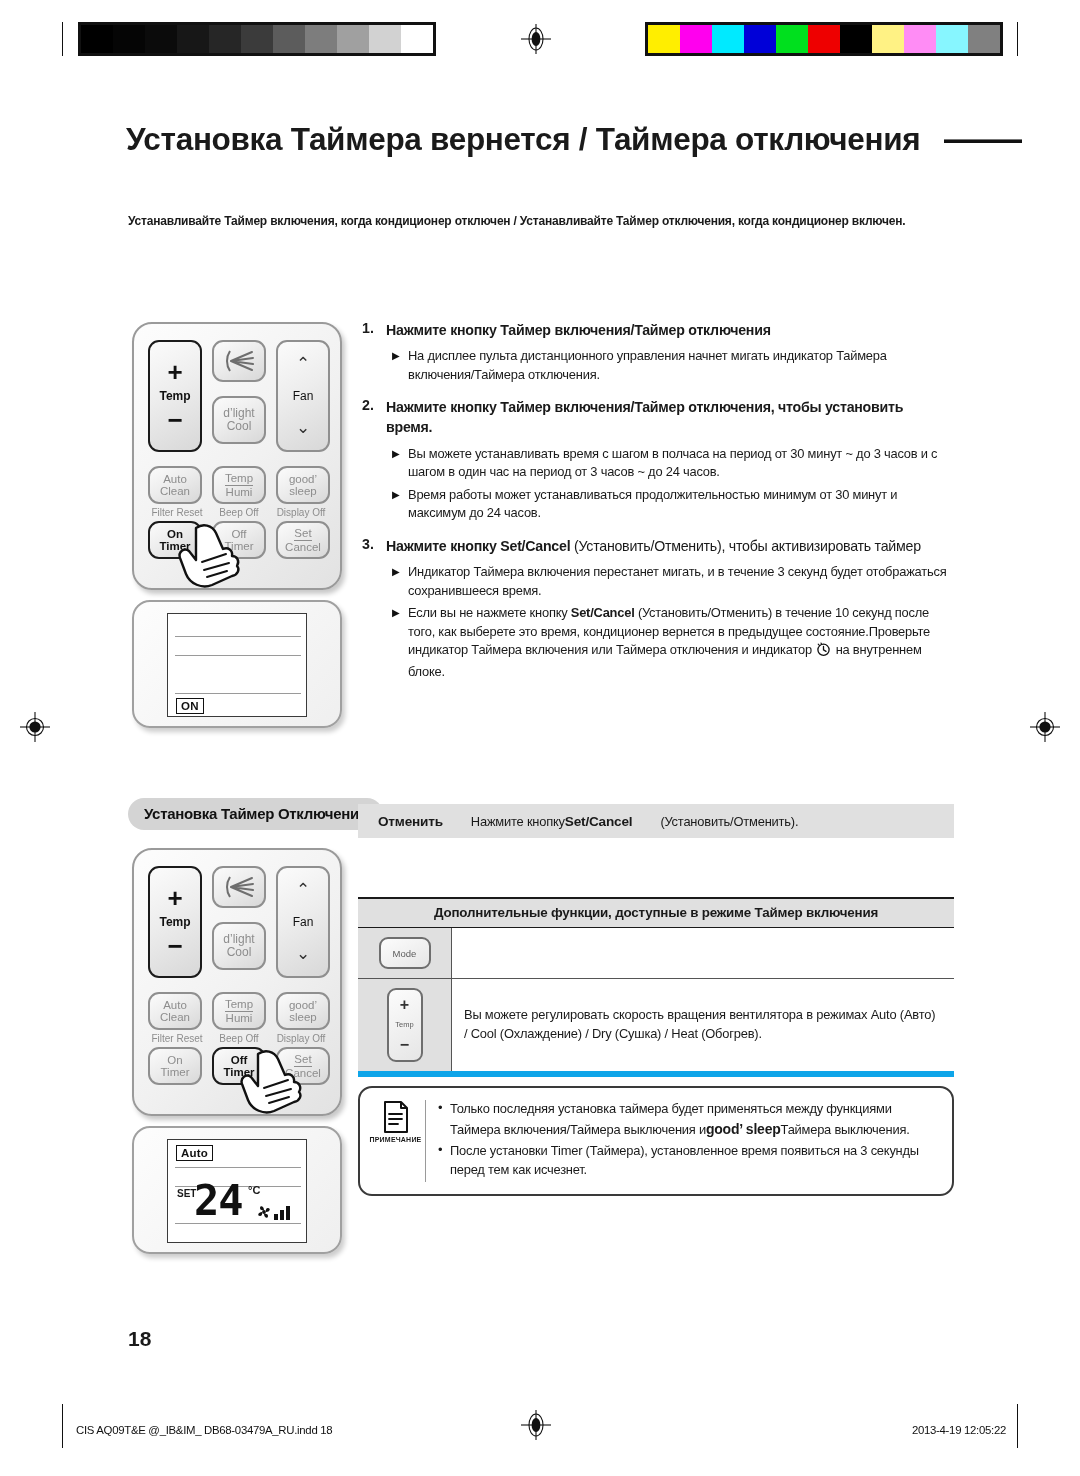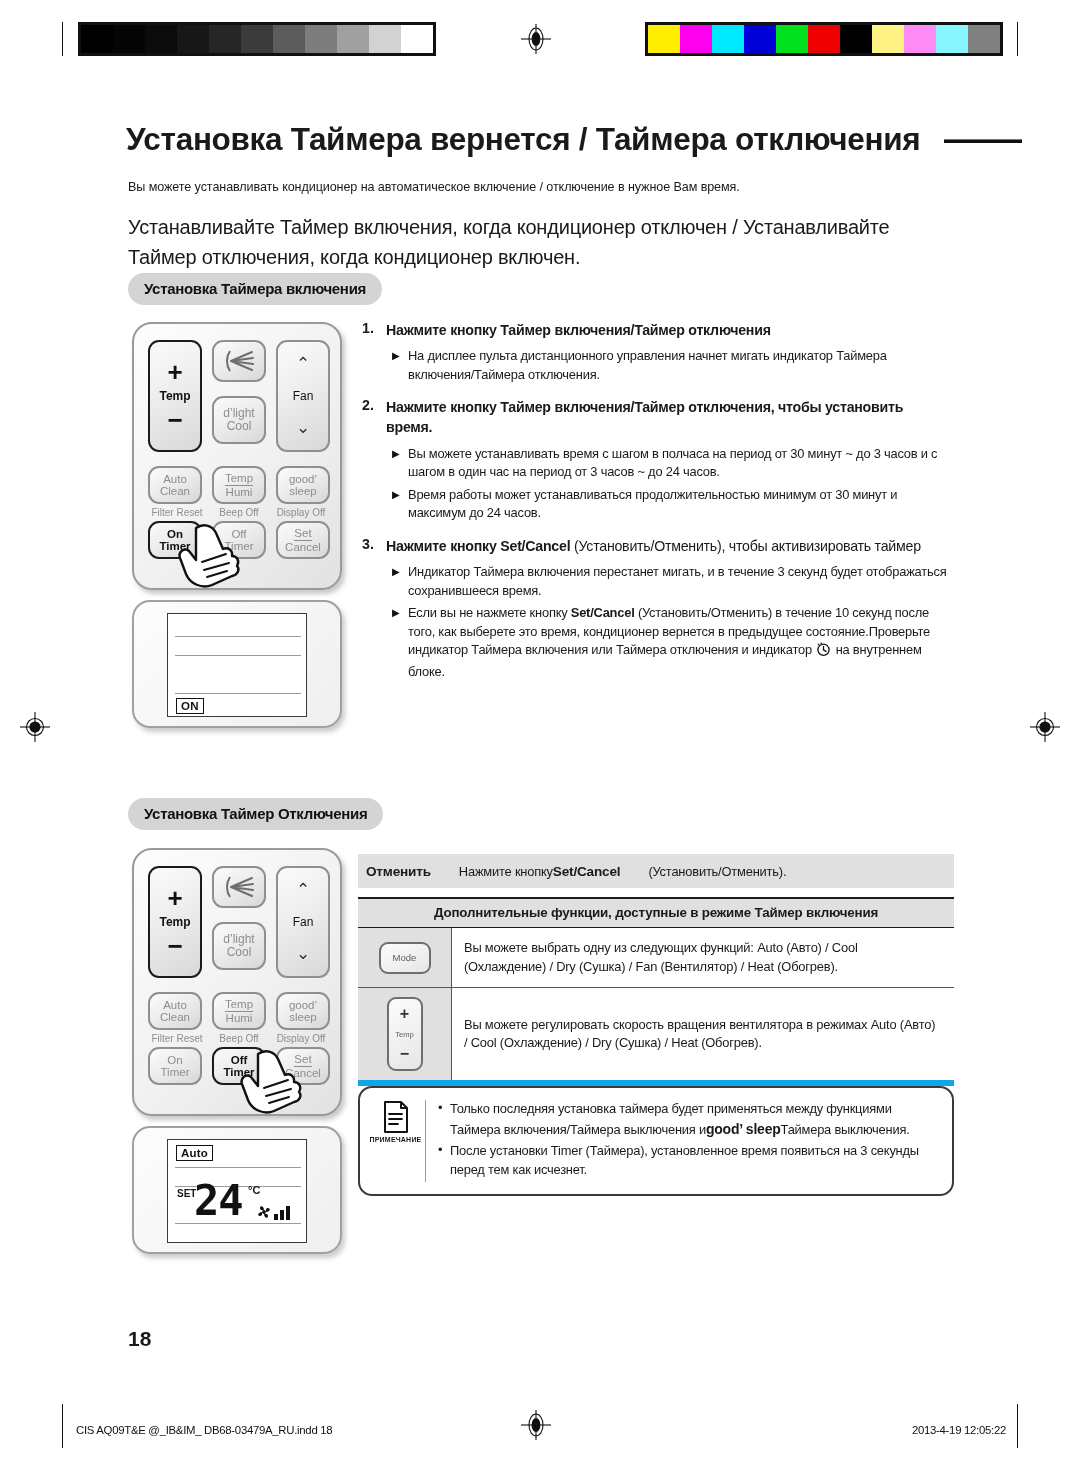--- a/index.html
+++ b/index.html
@@ -32,21 +32,21 @@
     line-height: 1.12; white-space: nowrap;
   }
   .title-rule { position: absolute; left: 944px; top: 139px; width: 78px; height: 4px;
                 background: #111; border-top: 1px solid #777; }
   .intro {
     position: absolute; left: 128px; top: 178px; width: 800px;
     font-size: 12.6px; line-height: 1.45; letter-spacing: -0.1px;
   }
   .lead {
     position: absolute; left: 128px; top: 212px; width: 790px;
-    font-size: 20px; font-weight: normal; line-height: 1.52; letter-spacing: -0.2px;
+    font-size: 12px; font-weight: bold; line-height: 1.52; letter-spacing: -0.2px;
   }
 
   
   .pill {
     position: absolute; background: #d4d4d4; border-radius: 16px;
     padding: 7px 16px 8px 16px; font-size: 15px; font-weight: bold;
     letter-spacing: -0.3px; white-space: nowrap; color: #111;
   }
 
   
@@ -119,23 +119,23 @@
   .step-num { width: 24px; flex: none; font-size: 14.2px; font-weight: bold; }
   .step-txt { font-size: 14.2px; font-weight: bold; line-height: 1.42; letter-spacing: -0.25px; }
   .bullets { margin: 2px 0 13px 30px; }
   .bul { display: flex; margin-bottom: 4px; }
   .bul-ar { width: 16px; flex: none; font-size: 10px; line-height: 1.75; color: #111; }
   .bul-tx { font-size: 12.9px; line-height: 1.44; letter-spacing: -0.22px; }
   .inline-clock { display: inline-block; vertical-align: -3px; margin: 0 1px; }
 
   
   .cancel-bar {
-    position: absolute; left: 358px; top: 854px; width: 596px; height: 34px;
+    position: absolute; left: 358px; top: 804px; width: 596px; height: 34px;
     background: #e0e0e0; display: flex; align-items: center;
-    padding-left: 8px; font-size: 12.9px; letter-spacing: -0.2px;
+    padding-left: 20px; font-size: 12.9px; letter-spacing: -0.2px;
   }
   .cancel-bar b { font-size: 13.6px; margin-right: 28px; }
   .tbl { position: absolute; left: 358px; top: 897px; width: 596px;
          border-top: 2px solid #1a1a1a; border-bottom: 6px solid #0ea5e9; }
   .tbl-head {
     background: #e0e0e0; text-align: center; font-size: 13.4px; font-weight: bold;
     padding: 6px 0 7px; letter-spacing: -0.2px; border-bottom: 1.5px solid #1a1a1a;
   }
   .tbl-row { display: flex; }
   .tbl-row + .tbl-row { border-top: 1.2px solid #555; }
@@ -257,24 +257,22 @@
       <line x1="15" y1="0" x2="15" y2="30"></line>
           <line x1="0" y1="15" x2="30" y2="15"></line>
       <ellipse cx="15" cy="15" rx="7" ry="11"></ellipse>
         </g>
       <ellipse cx="15" cy="15" rx="4.4" ry="7" fill="#111"></ellipse>
       </svg>
   </div>
 
   <h1 class="page-title">Установка Таймера вернется / Таймера отключения</h1>
   <div class="title-rule"></div>
-  <p class="intro">Вы можете устанавливать кондиционер на автоматическое включение / отключение в нужное Вам время.</p>
   <p class="lead">Устанавливайте Таймер включения, когда кондиционер отключен / Устанавливайте Таймер отключения, когда кондиционер включен.</p>
 
-  <div class="pill" style="left:128px;top:273px;">Установка Таймера включения</div>
 
   <div class="remote" style="left:132px;top:322px;">
     <div class="rc-grid">
       <div class="row-top">
         <div class="btn tall dark">
           <span class="plus">+</span>
           <span class="tlabel">Temp</span>
           <span class="minus">−</span>
         </div>
         <div class="col-mid">
@@ -510,21 +508,20 @@
   </div>
 
   <div class="tbl">
     <div class="tbl-head">Дополнительные функции, доступные в режиме Таймер включения</div>
     <div class="tbl-row">
       <div class="tbl-ico">
         <div class="mini-btn">
           <span>Mode</span>
         </div>
       </div>
-      <div class="tbl-txt">Вы можете выбрать одну из следующих функций: Auto (Авто) / Cool (Охлаждение) / Dry (Сушка) / Fan (Вентилятор) / Heat (Обогрев).</div>
     </div>
     <div class="tbl-row">
       <div class="tbl-ico">
         <div class="mini-temp">
           <span class="s">+</span>
           <span class="t">Temp</span>
           <span class="s">−</span>
         </div>
       </div>
       <div class="tbl-txt">Вы можете регулировать скорость вращения вентилятора в режимах Auto (Авто) / Cool (Охлаждение) / Dry (Сушка) / Heat (Обогрев).</div>

